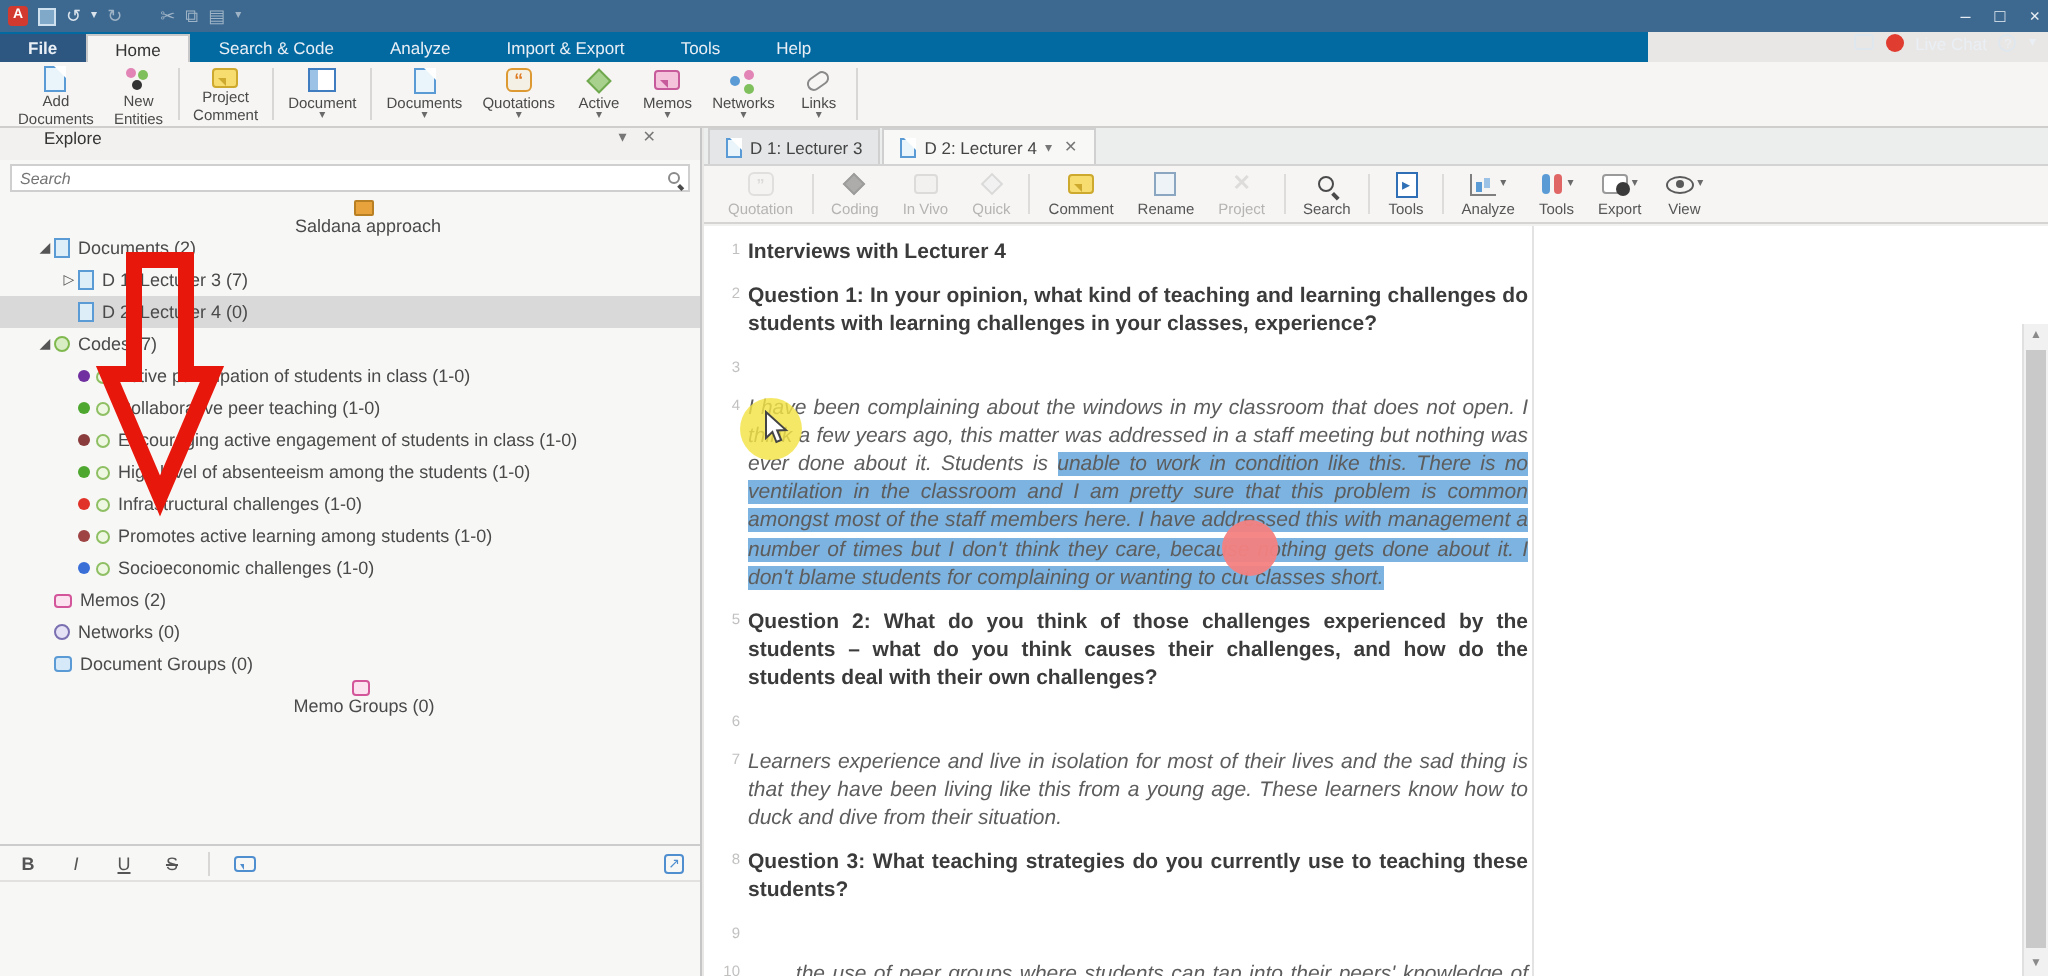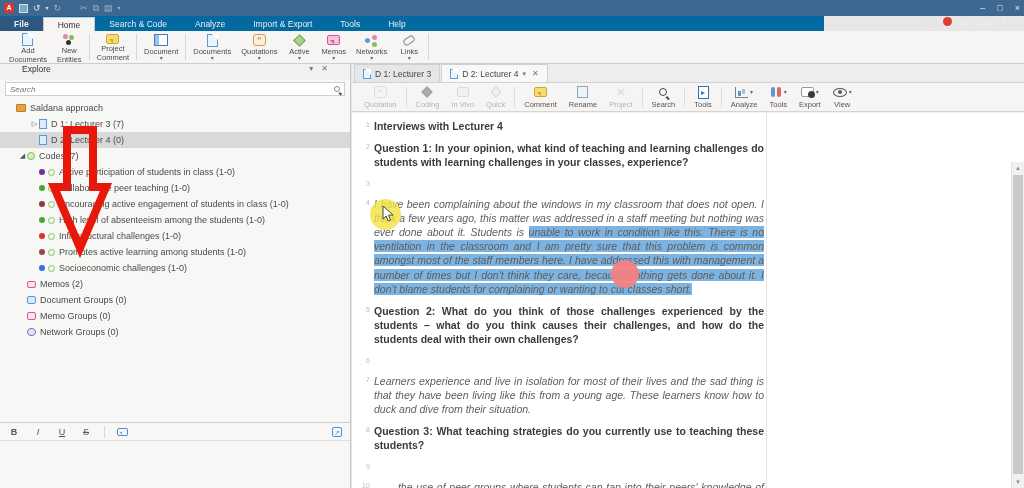--- a/index.html
+++ b/index.html
@@ -276,24 +276,29 @@
     <div class="exp-head">
       <span class="t">Explore</span>
       <span class="hic">▾</span>
       <span class="hic">✕</span>
     </div>
     <div class="searchbox">
       <input placeholder="Search" style="">
       <span class="ic mag tiny" style="border-color:#8a8a8a;"></span>
     </div>
     <div class="tree" id="tree">
-        <div class="trow" style="padding-left: 7px;">
+        <div class="trow" style="padding-left: 22px; flex-direction: column;">
           <span class="exp-arrow"></span>
           <span class="tic t-proj"></span>
           <span>Saldana approach</span>
+        </div>
+        <div class="trow" style="padding-left: 18px;">
+          <span class="exp-arrow">◢</span>
+          <span class="tic t-doc"></span>
+          <span>Documents (2)</span>
         </div>
         <div class="trow" style="padding-left: 30px;">
           <span class="exp-arrow">▷</span>
           <span class="tic t-doc"></span>
           <span>D 1: Lecturer 3 (7)</span>
         </div>
         <div class="trow sel" style="padding-left: 30px;">
           <span class="exp-arrow"></span>
           <span class="tic t-doc"></span>
           <span>D 2: Lecturer 4 (0)</span>
@@ -345,32 +350,32 @@
           <span class="ccirc"></span>
           <span>Socioeconomic challenges (1-0)</span>
         </div>
         <div class="trow" style="padding-left: 18px;">
           <span class="exp-arrow"></span>
           <span class="tic t-memo"></span>
           <span>Memos (2)</span>
         </div>
         <div class="trow" style="padding-left: 18px;">
           <span class="exp-arrow"></span>
+          <span class="tic t-net"></span>
+          <span>Networks (0)</span>
+        </div>
+        <div class="trow" style="padding-left: 18px;">
+          <span class="exp-arrow"></span>
           <span class="tic t-docgrp"></span>
           <span>Document Groups (0)</span>
         </div>
-        <div class="trow" style="padding-left: 18px;">
+        <div class="trow" style="padding-left: 18px; flex-direction: column;">
           <span class="exp-arrow"></span>
           <span class="tic t-memogrp"></span>
           <span>Memo Groups (0)</span>
-        </div>
-        <div class="trow" style="padding-left: 18px;">
-          <span class="exp-arrow"></span>
-          <span class="tic t-netgrp"></span>
-          <span>Network Groups (0)</span>
         </div>
       </div>
     <div class="comment-ed">
       <div class="ced-bar">
         <span class="cbtn b">B</span>
         <span class="cbtn i">I</span>
         <span class="cbtn u">U</span>
         <span class="cbtn s">S</span>
         <span class="ced-div"></span>
         <span class="ced-bubble"></span>

